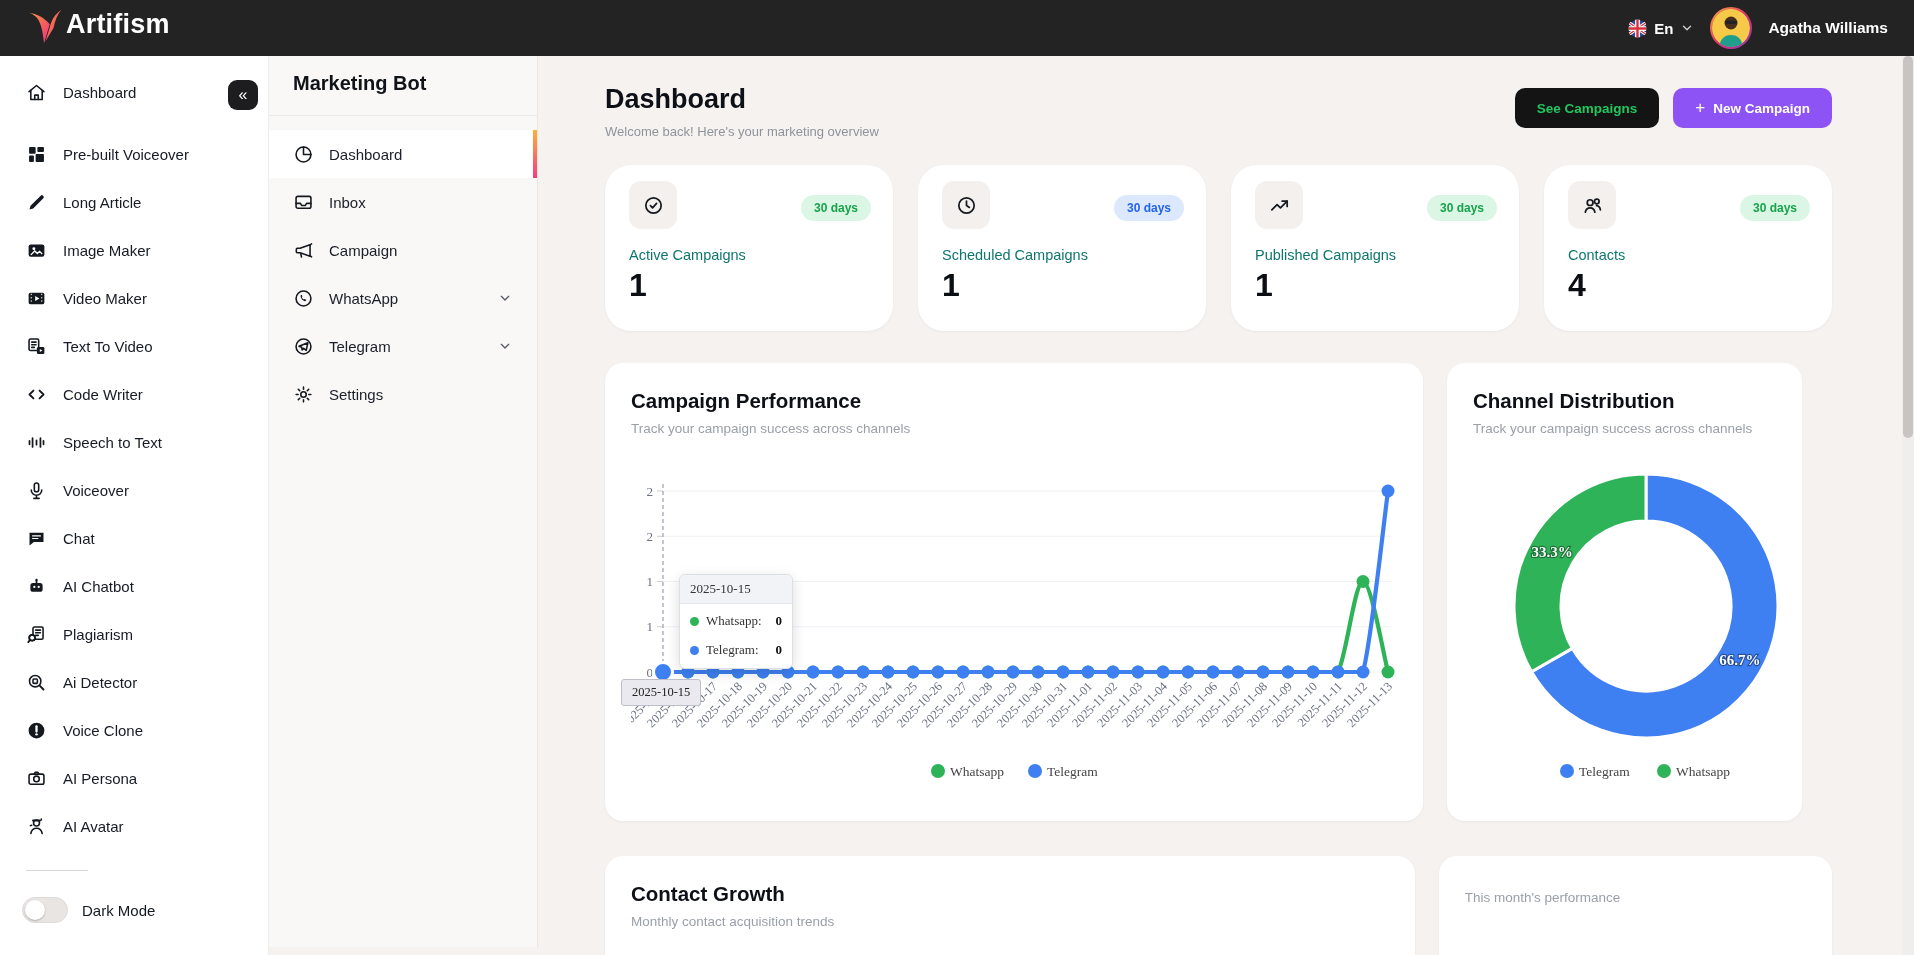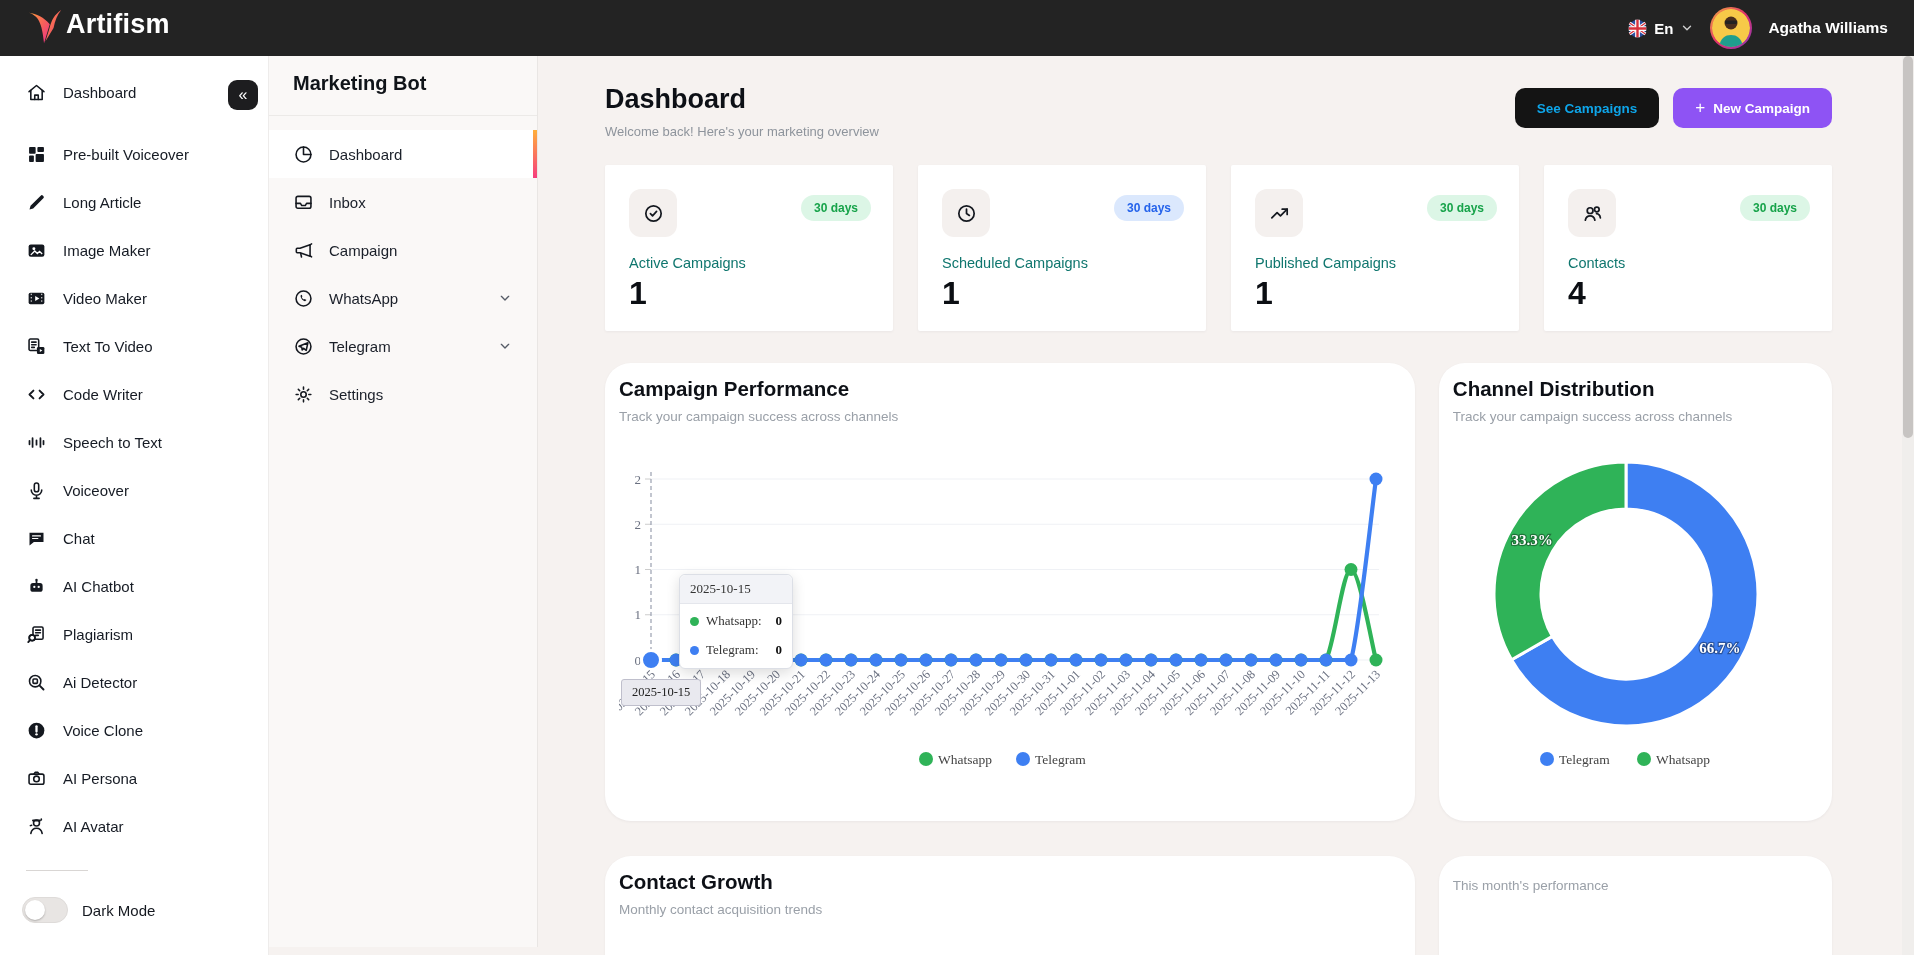--- a/index.html
+++ b/index.html
@@ -41,38 +41,38 @@
   .sub-item.active::after{content:"";position:absolute;right:0;top:0;bottom:0;width:4px;background:linear-gradient(180deg,#ffaf3a,#f63d7e)}
   .sub-item .chev{margin-left:auto;width:16px;height:16px;color:#555b66}
 
   
   .main{position:absolute;left:538px;top:56px;width:1364px;height:899px;overflow:hidden;padding:28px 70px 0 67px}
   .page-head{display:flex;align-items:flex-start}
   .page-title{font-size:27px;font-weight:800;color:#0d1016}
   .page-sub{font-size:13px;color:#8e949c;margin-top:9px}
   .head-actions{margin-left:auto;display:flex;gap:14px;margin-top:4px}
   .btn{border:none;border-radius:10px;height:40px;padding:0 22px;font-size:13.5px;font-weight:600;cursor:pointer;font-family:"Liberation Sans",sans-serif;display:flex;align-items:center;gap:8px}
-  .btn.dark{background:#141414;color:#0ea5e9}
+  .btn.dark{background:#141414;color:#22c55e}
   .btn.purple{background:#8e53f4;color:#fff}
   .btn .plus{font-size:17px;font-weight:500}
 
   .stats-row{display:flex;gap:25px;margin-top:26px}
-  .stat-card{flex:1;background:#fff;border-radius:2px;padding:24px 24px;position:relative;height:166px;box-shadow:0 1px 3px rgba(16,24,40,.05)}
+  .stat-card{flex:1;background:#fff;border-radius:26px;padding:16px 24px;position:relative;height:166px;box-shadow:0 1px 3px rgba(16,24,40,.05)}
   .stat-icon{width:48px;height:48px;border-radius:12px;background:#f4f0ee;display:flex;align-items:center;justify-content:center}
   .stat-icon .ic{width:23px;height:23px}
   .badge{position:absolute;right:22px;top:30px;font-size:12px;font-weight:600;padding:6px 13px;border-radius:999px}
   .badge.green{background:#dcf6e6;color:#17a34a}
   .badge.blue{background:#dbe8fd;color:#2563eb}
   .stat-label{font-size:14.5px;color:#0f766e;margin-top:18px}
   .stat-value{font-size:32px;font-weight:800;color:#0b0e13;margin-top:4px}
 
   .charts-row{display:flex;gap:24px;margin-top:32px}
-  .card{background:#fff;border-radius:26px;padding:14px;box-shadow:0 1px 3px rgba(16,24,40,.05);position:relative}
+  .card{background:#fff;border-radius:18px;padding:26px;box-shadow:0 1px 3px rgba(16,24,40,.05);position:relative}
   .chart-card{width:818px;height:458px}
-  .donut-card{width:397px;height:458px}
+  .donut-card{width:355px;height:458px}
   .card-title{font-size:20.5px;font-weight:800;color:#0d1016}
   .card-sub{font-size:13.5px;color:#9aa0a8;margin-top:8px}
   .chart-wrap{position:relative;margin-top:14px}
   svg text{font-family:"Liberation Serif",serif}
 
   
   .tooltip{position:absolute;left:74px;top:211px;width:114px;background:#fff;border:1px solid #dcdfe6;border-radius:6px;box-shadow:0 4px 14px rgba(0,0,0,.14);font-family:"Liberation Serif",serif;z-index:5}
   .tooltip-head{background:#f2f3f7;border-bottom:1px solid #e4e6ec;padding:6px 10px;font-size:13px;color:#333;border-radius:6px 6px 0 0}
   .tooltip-row{display:flex;align-items:center;gap:7px;padding:9px 10px 4px;font-size:13px;color:#333}
   .tooltip-row:last-child{padding-bottom:10px}

